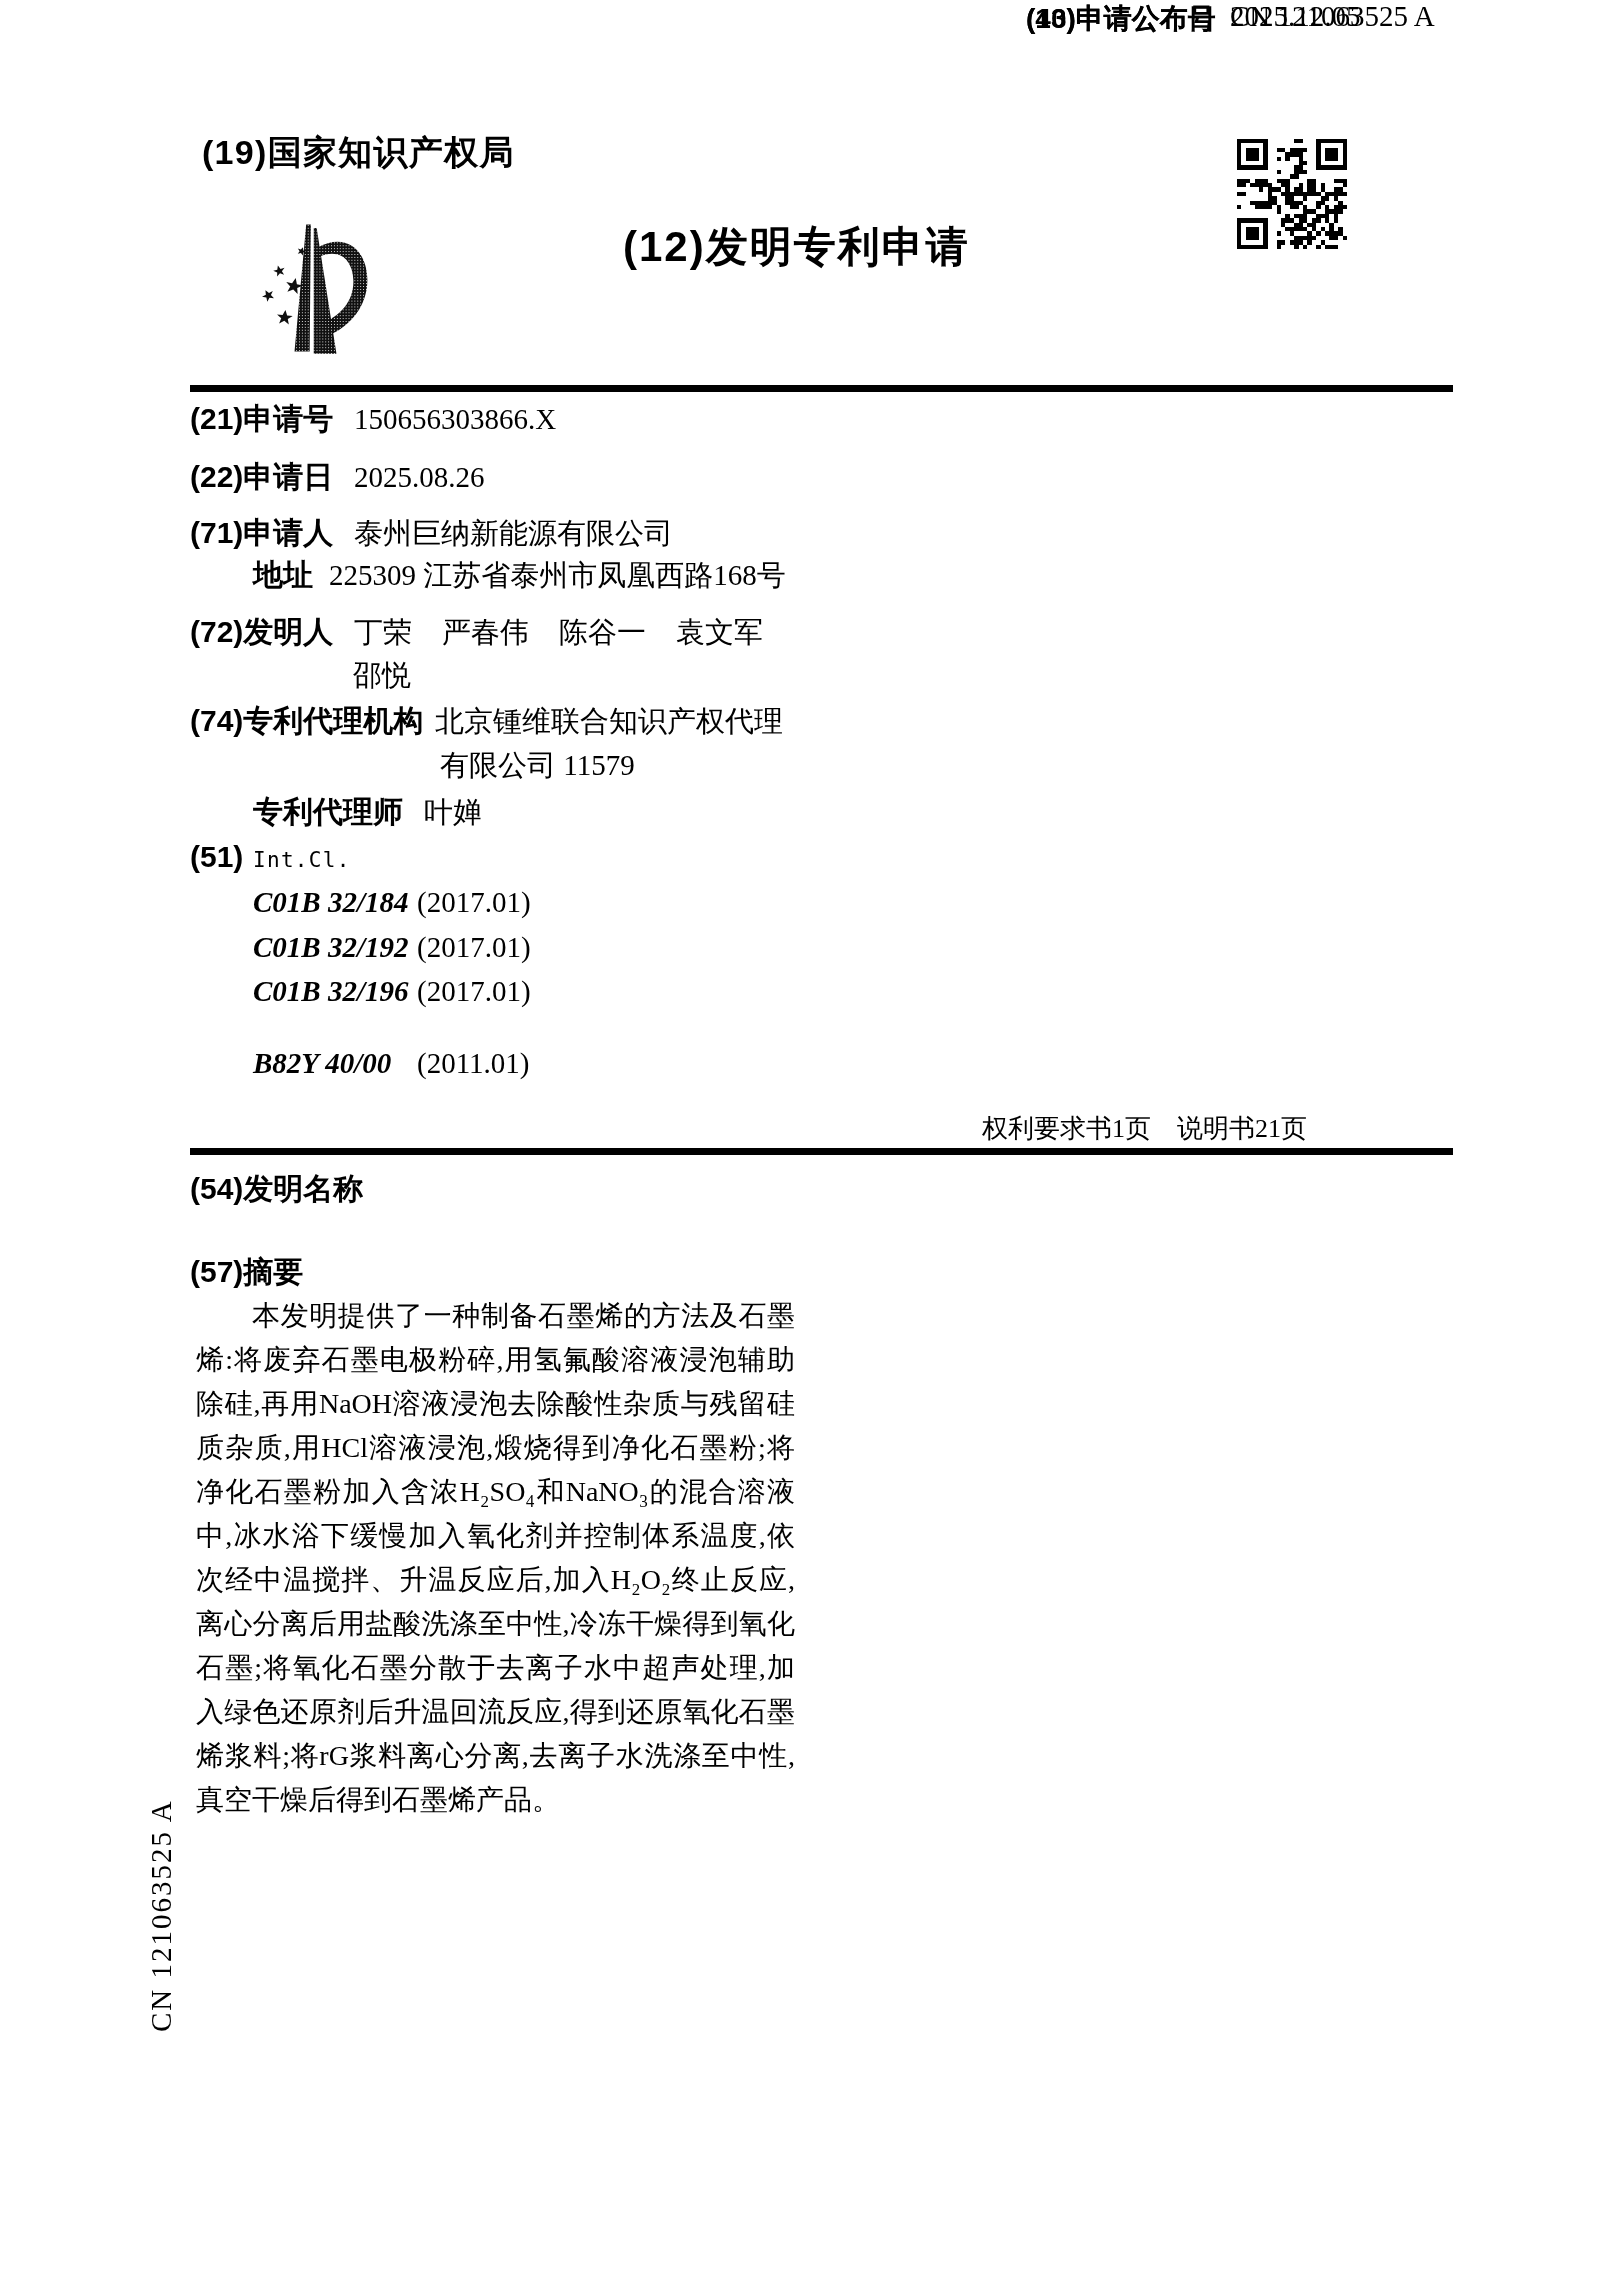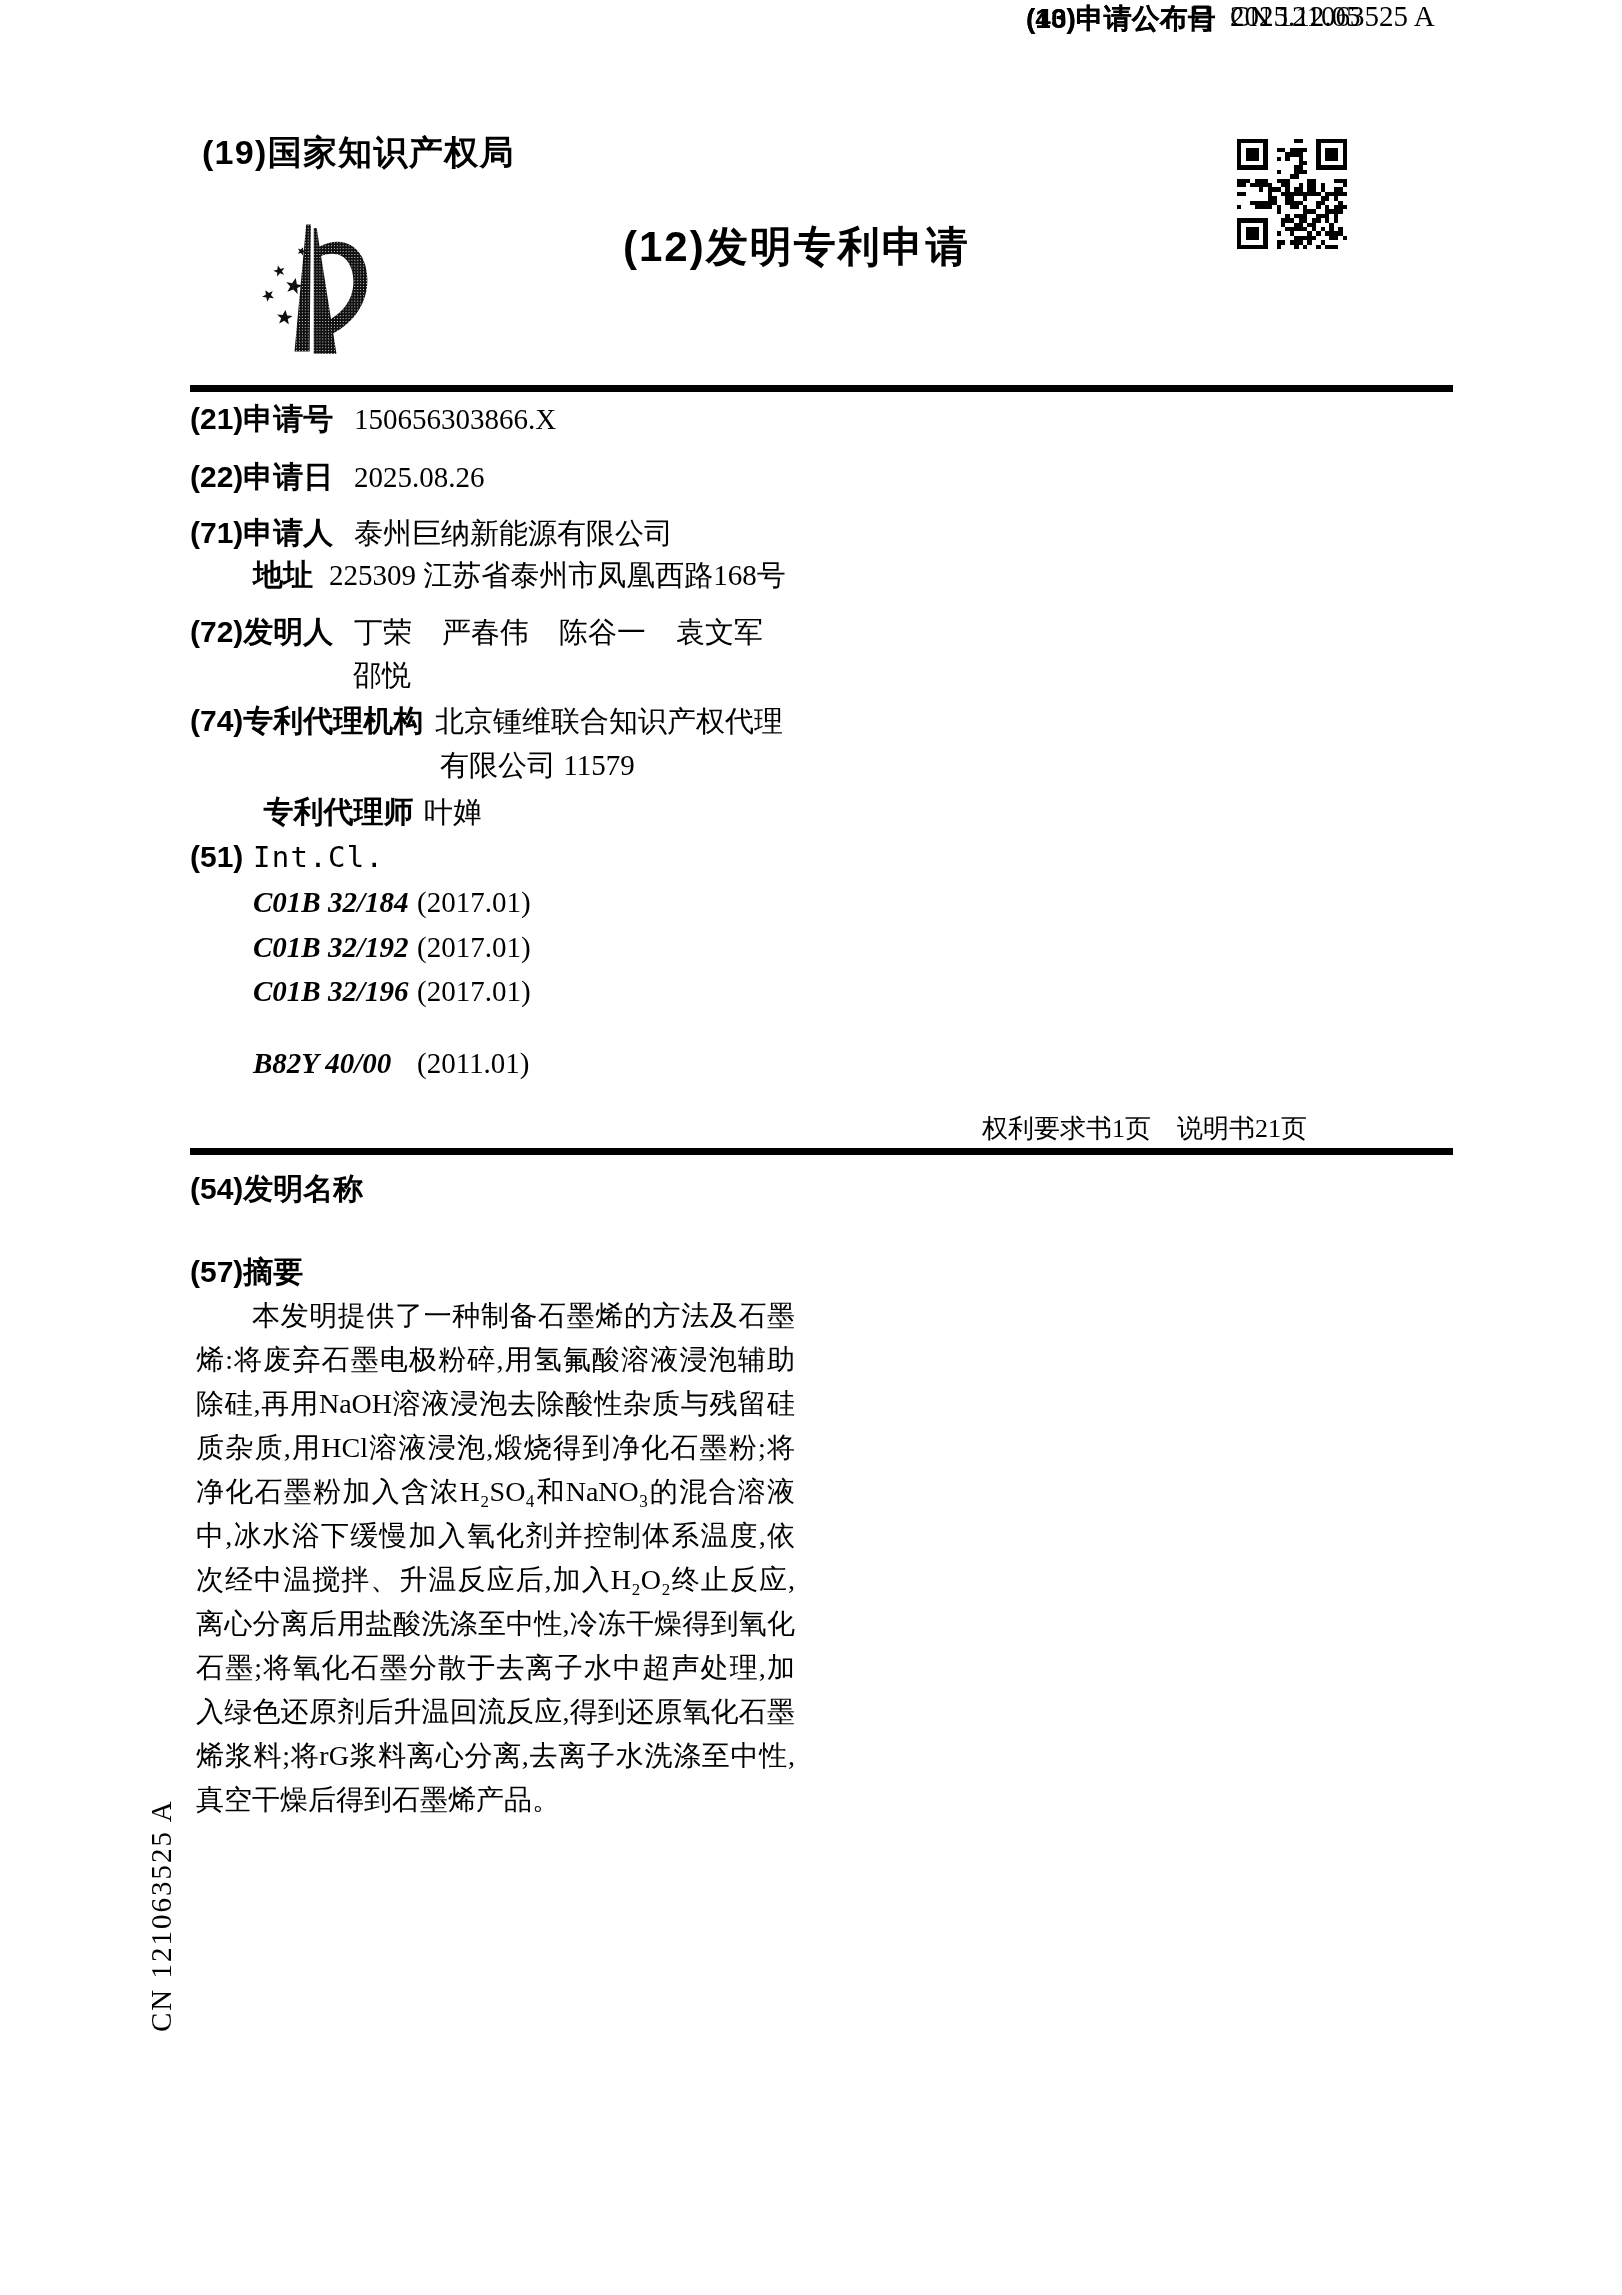--- a/index.html
+++ b/index.html
@@ -34,23 +34,23 @@
   .r21{top:399px;} .r22{top:457px;} .r71{top:513px;}
   .raddr{left:253px; top:555px;}
   .raddr .lbl{width:76px;}
   .r72{top:612px;}
   .name{display:inline-block; margin-right:30px; font-size:29px;}
   .r72b{left:353px; top:656px; font-size:29px;}
   .r74{top:701px;}
   .r74 .lbl{width:245px;}
   .r74b{left:440px; top:746px; font-size:29px;}
   .ratty{left:253px; top:792px;}
-  .ratty .lbl{width:171px;text-align:center;}
+  .ratty .lbl{width:171px;}
   .r51{top:840px;}
-  .r51 .mono{font-family:"DejaVu Sans Mono","Liberation Mono",monospace; font-size:29px; letter-spacing:1.3px; font-weight:400;}
+  .r51 .mono{font-family:"DejaVu Sans Mono","Liberation Mono",monospace; font-size:21px; letter-spacing:1.3px; font-weight:400;}
   .icl{left:253px; font-size:29px; white-space:nowrap;}
   .icl .code{display:inline-block; width:164px; font-style:italic; font-weight:700; font-family:"Liberation Serif","DejaVu Serif",serif;}
   .icl0{top:886px;} .icl1{top:931px;} .icl2{top:975px;} .icl3{top:1019px;margin-top:28px;}
 
   .pages-info{left:982px; top:1111px; font-size:26px; white-space:nowrap;}
 
   .r54{left:190px; top:1169px; font-size:30px;}
   .title{left:253px; top:1211px; font-size:28px; letter-spacing:0.7px;}
   .r57{left:190px; top:1252px; font-size:30px;}
   .abstract{

